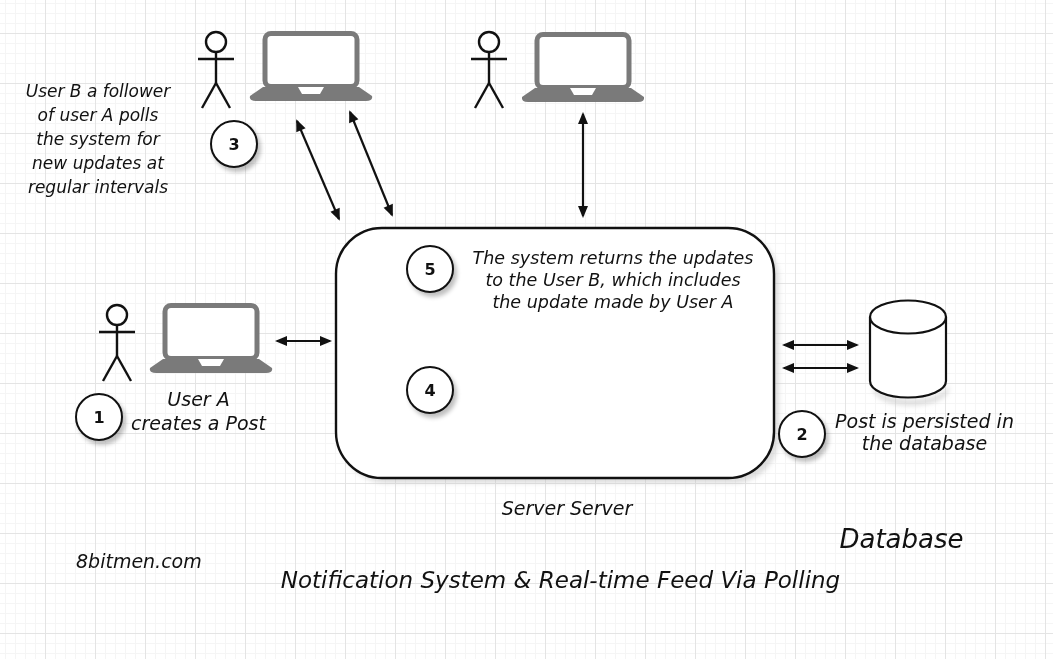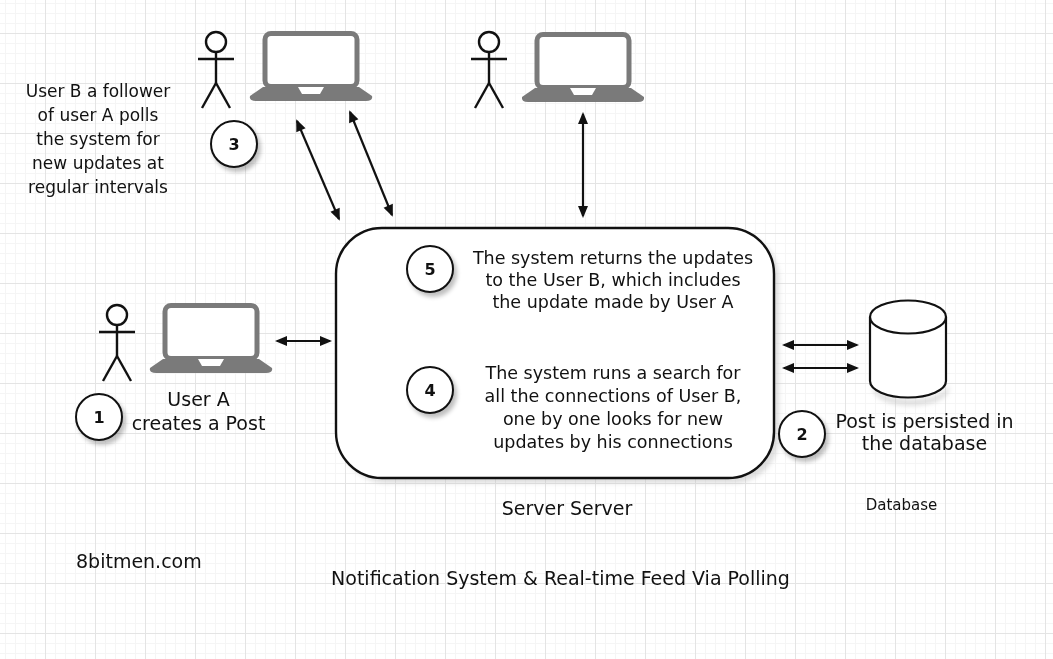--- a/index.html
+++ b/index.html
@@ -15,20 +15,21 @@
     background-position:0 33px,45px 0,0 3px,5px 0;
     font-family:"DejaVu Sans", sans-serif;
     color:#111;
   }
   svg.layer{position:absolute;left:0;top:0;}
   .note{
     position:absolute;
     white-space:pre-line;
     text-align:center;
     color:#111;
+    font-style:italic;
   }
   .num-circle{
     position:absolute;
     width:44px;height:44px;border-radius:50%;
     background:#fff;border:2px solid #111;
     display:flex;align-items:center;justify-content:center;
     font-size:16px;font-weight:bold;
     box-shadow:3px 4px 4px rgba(0,0,0,0.25);
   }
 </style>
@@ -103,32 +104,28 @@
   <div class="note" style="left:8px;top:79px;width:180px;font-size:17px;line-height:24px;">User B a follower
 of user A polls
 the system for
 new updates at
 regular intervals</div>
 
   <div class="note" style="left:448px;top:247px;width:330px;font-size:17.5px;line-height:22px;">The system returns the updates
 to the User B, which includes
 the update made by User A</div>
 
-  <div class="note" style="left:448px;top:362px;width:330px;font-size:17.5px;line-height:23px;">The system runs a search for
-all the connections of User B,
-one by one looks for new
-updates by his connections</div>
 
   <div class="note" style="left:832px;top:410px;width:185px;font-size:19px;line-height:22px;">Post is persisted in
 the database</div>
 
   <div class="note" style="left:116px;top:387px;width:165px;font-size:19px;line-height:24px;">User A
 creates a Post</div>
 
   <div class="note" style="left:467px;top:497px;width:200px;font-size:19px;">Server Server</div>
 
-  <div class="note" style="left:829px;top:496px;width:145px;font-size:15px;">Database</div>
+  <div class="note" style="left:829px;top:524px;width:145px;font-size:26px;">Database</div>
 
   <div class="note" style="left:76px;top:550px;width:130px;font-size:19px;text-align:left;">8bitmen.com</div>
 
-  <div class="note" style="left:278px;top:567px;width:565px;font-size:19px;">Notification System &amp; Real-time Feed Via Polling</div>
+  <div class="note" style="left:278px;top:567px;width:565px;font-size:23px;">Notification System &amp; Real-time Feed Via Polling</div>
 
 </div>
 
 </body></html>

